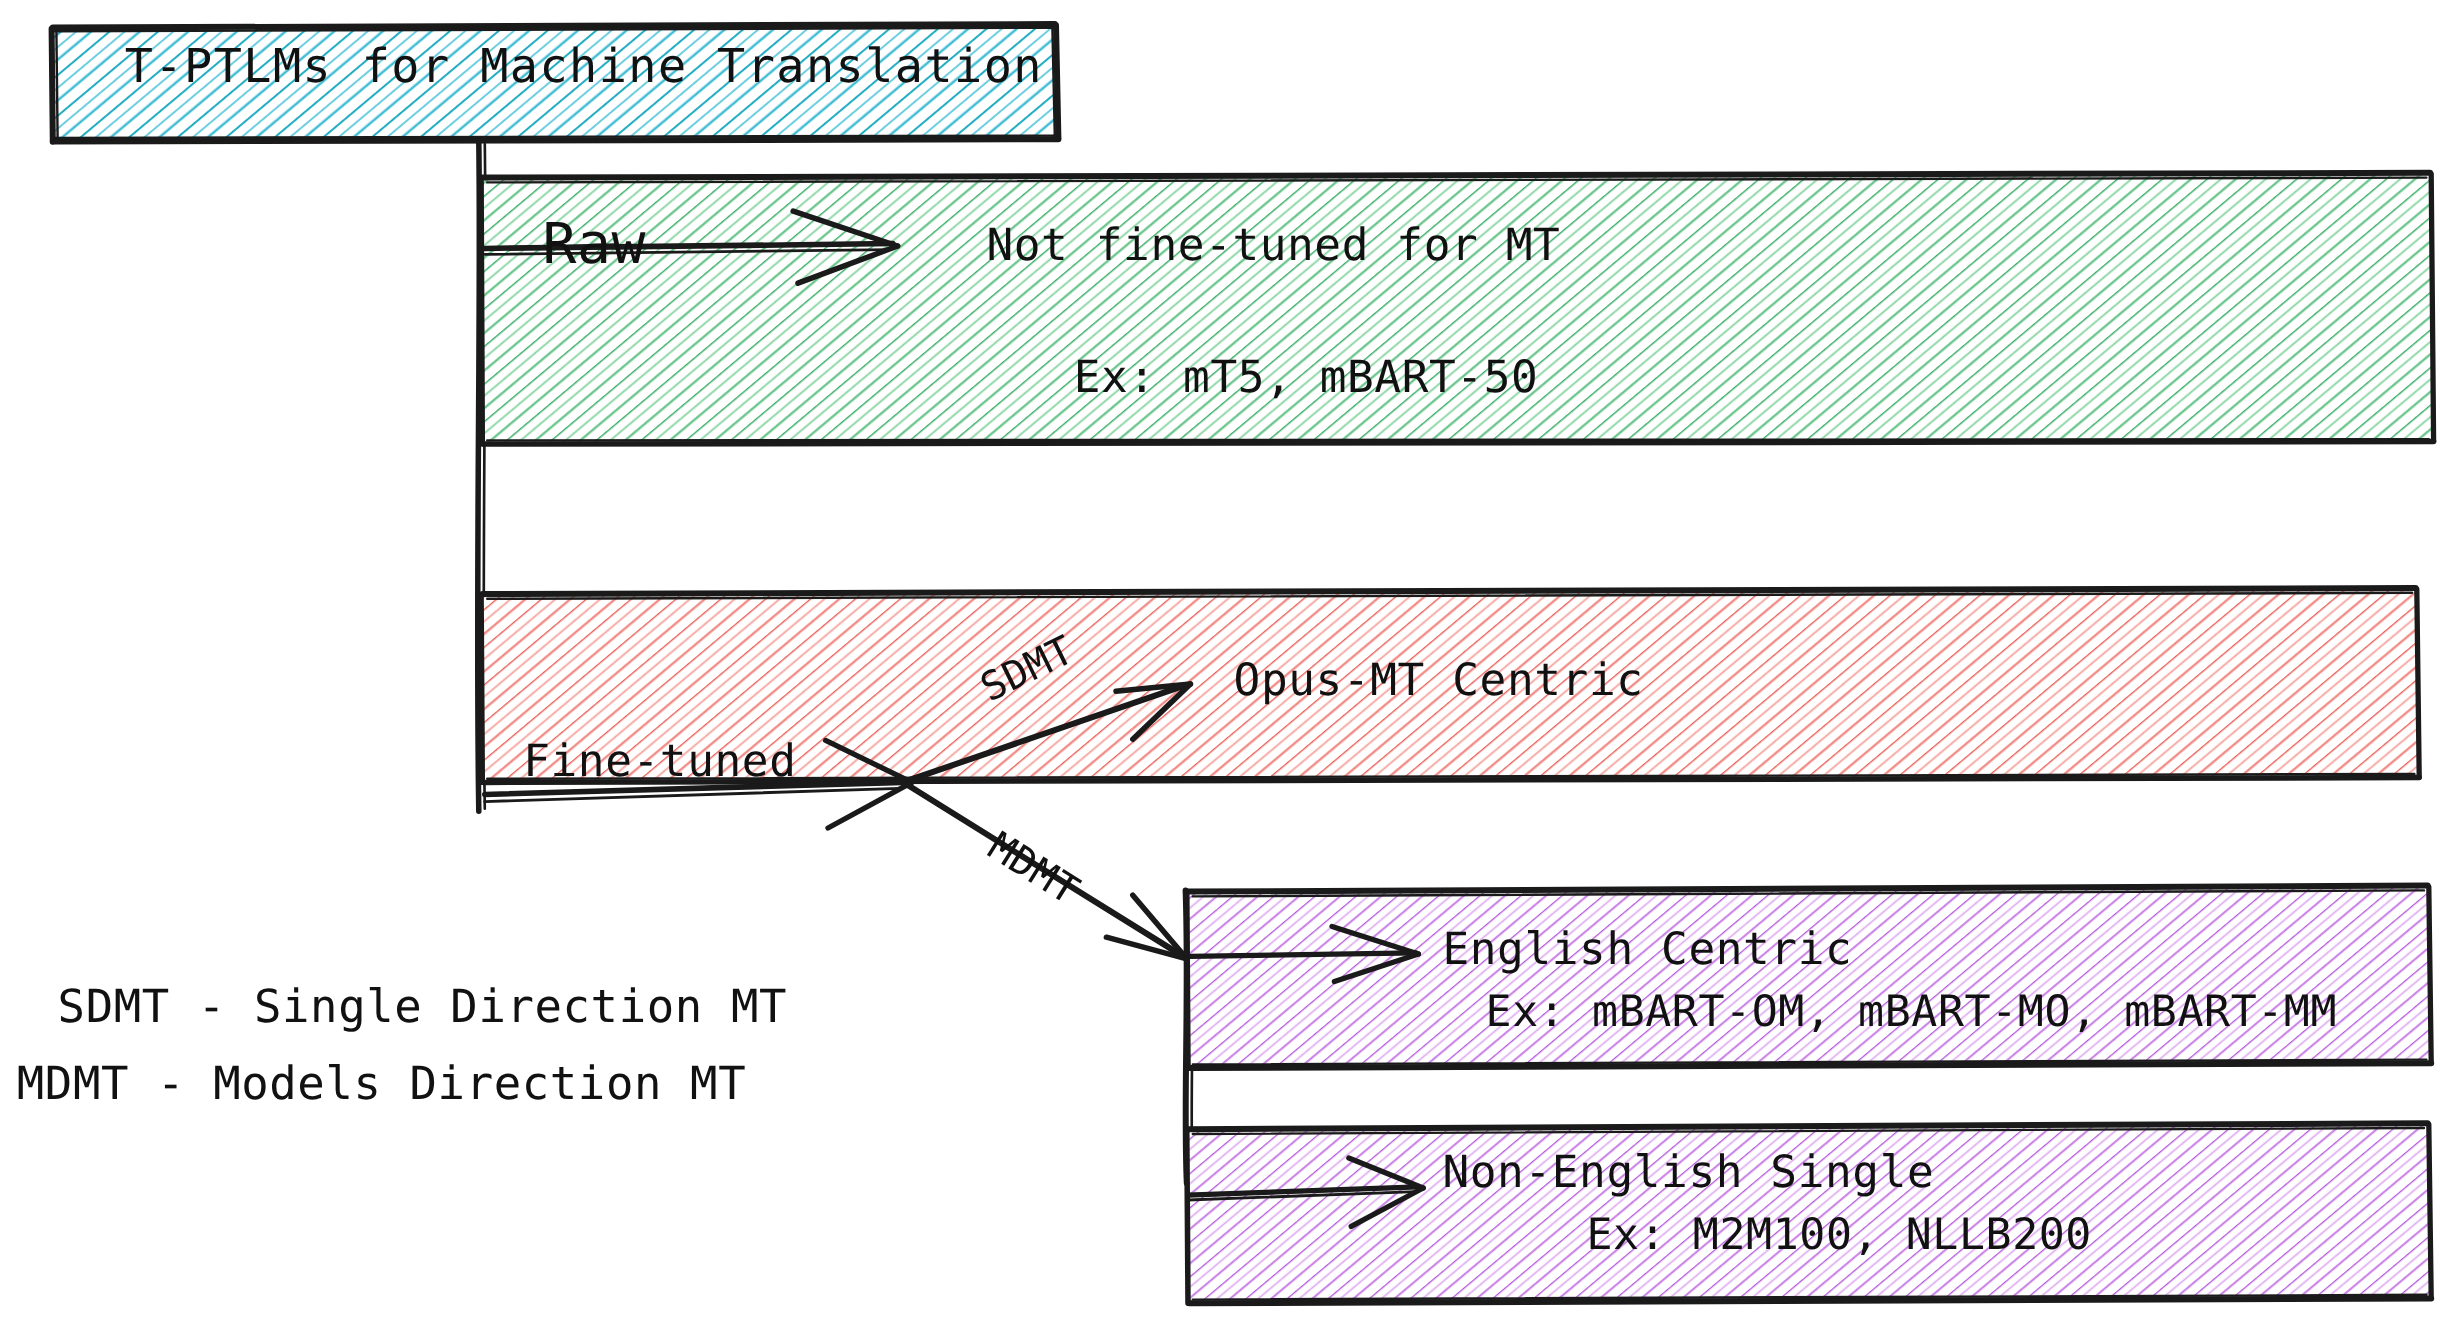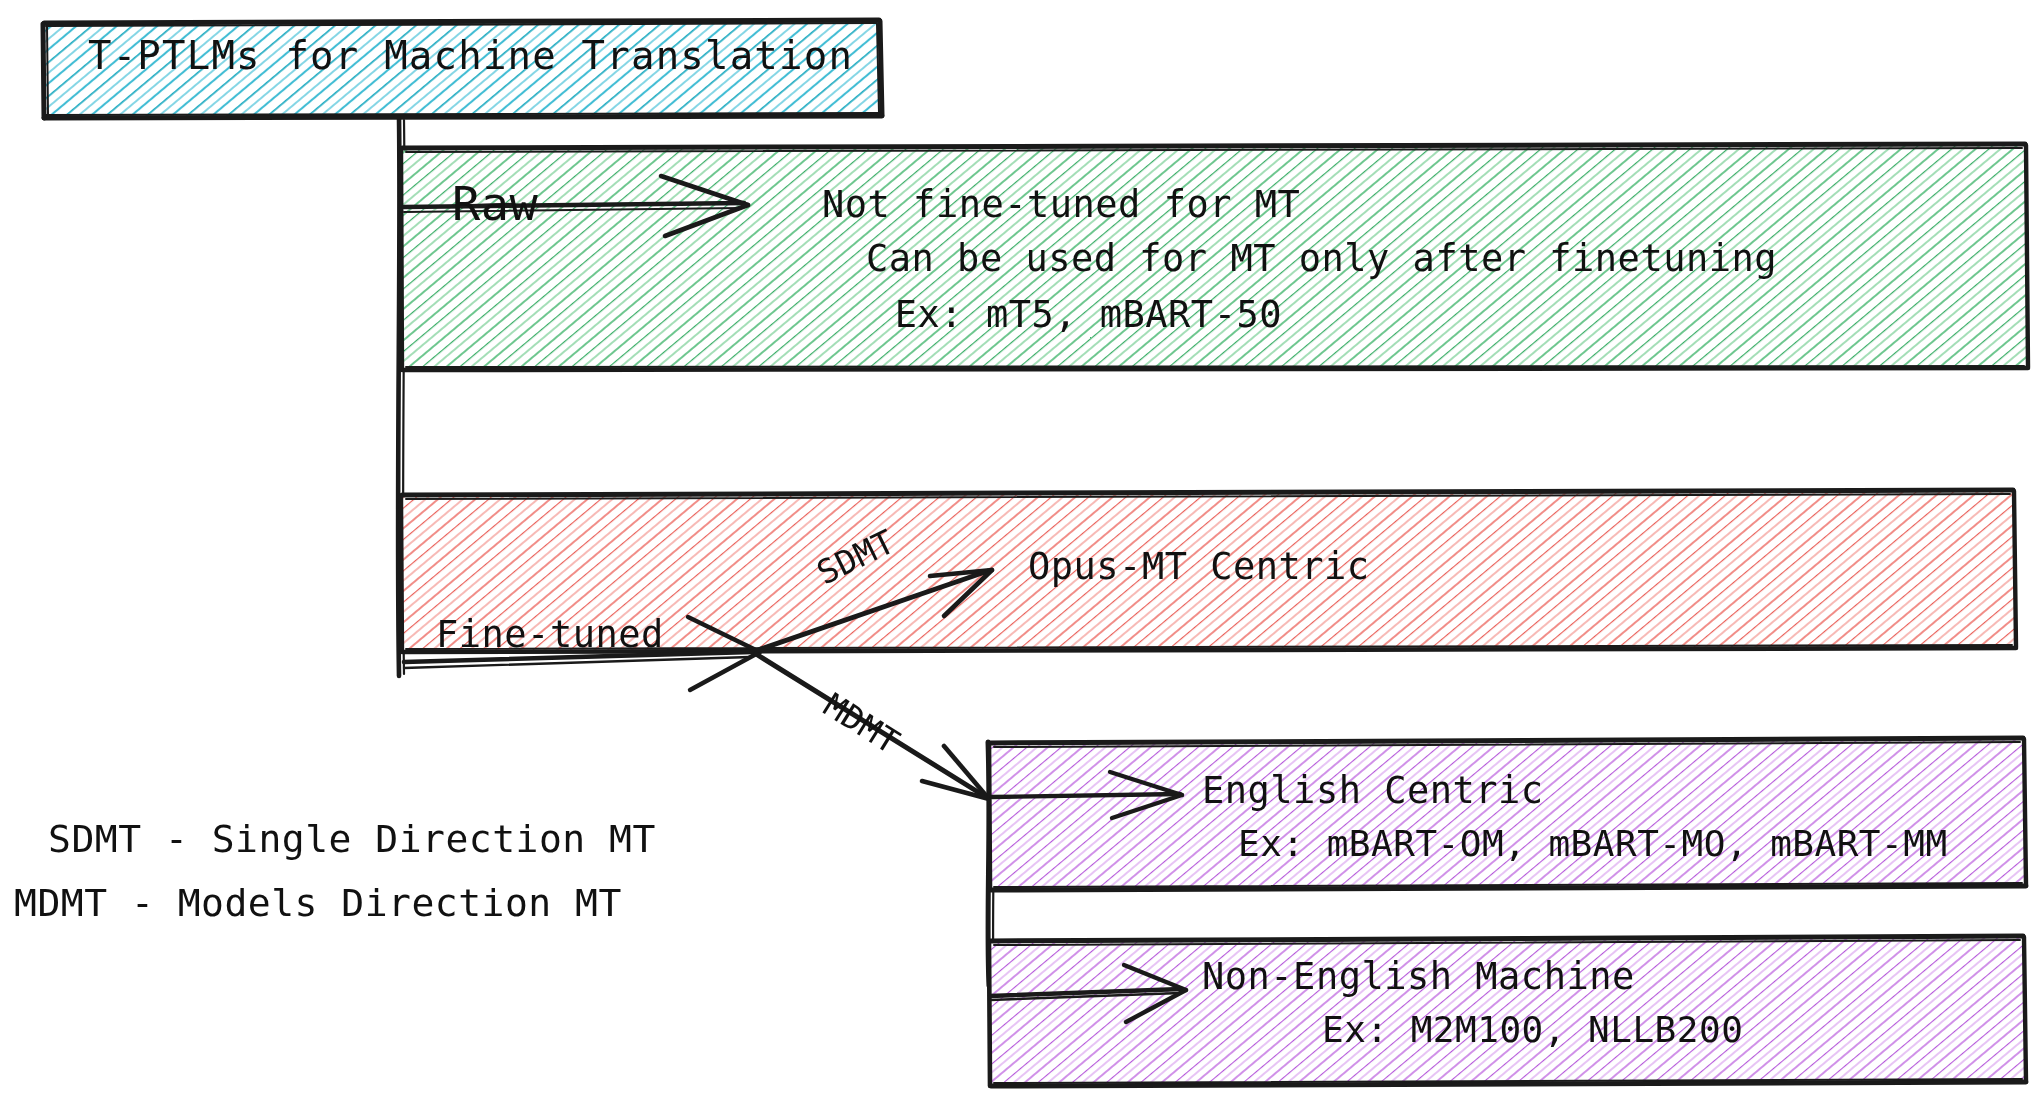--- a/index.html
+++ b/index.html
@@ -11,21 +11,21 @@
   #stage{position:absolute;left:0;top:0;width:2040px;height:1108px;}
   svg#art{position:absolute;left:0;top:0;width:2040px;height:1108px;}
   .lbl{
     position:absolute;
     font-family:"DejaVu Sans Mono","Liberation Mono",monospace;
     color:#111111;
     white-space:pre;
     letter-spacing:0.5px;
     line-height:1.0;
   }
-  .t-title{font-size:39px;left:88px;top:36px;letter-spacing:1.2px;}
+  .t-title{font-size:39px;left:104px;top:36px;letter-spacing:1.2px;}
   .t-green1{font-size:37px;left:822px;top:186px;}
   .t-green2{font-size:37px;left:866px;top:240px;}
   .t-green3{font-size:37px;left:872px;top:296px;}
   .t-raw{font-size:47px;left:452px;top:180px;}
   .t-finetuned{font-size:37px;left:436px;top:606px;margin-top:10px;}
   .t-opus{font-size:37px;left:1028px;top:548px;}
   .t-sdmt-arrow{font-size:33px;left:812px;top:560px;transform:rotate(-26deg);transform-origin:0 0;}
   .t-mdmt-arrow{font-size:33px;left:836px;top:688px;transform:rotate(32deg);transform-origin:0 0;}
   .t-eng{font-size:37px;left:1202px;top:772px;}
   .t-engex{font-size:36px;left:1202px;top:826px;margin-left:36px;}
@@ -170,30 +170,29 @@
       <path d="M990,1000 L1180,993" stroke="#1a1a1a" stroke-width="2.4" fill="none" stroke-linecap="round"></path>
       <path d="M1124,965 L1186,990" stroke="#1a1a1a" stroke-width="4.4" fill="none" stroke-linecap="round"></path>
       <path d="M1186,990 L1126,1022" stroke="#1a1a1a" stroke-width="4.4" fill="none" stroke-linecap="round"></path>
     </g>
   </svg>
 
   <div class="lbl t-title">T-PTLMs for Machine Translation</div>
 
   <div class="lbl t-raw">Raw</div>
   <div class="lbl t-green1">Not fine-tuned for MT</div>
-  <div class="lbl t-green2">Can be used for MT only after finetuning</div>
   <div class="lbl t-green3"> Ex: mT5, mBART-50</div>
 
   <div class="lbl t-finetuned">Fine-tuned</div>
   <div class="lbl t-opus">Opus-MT Centric</div>
   <div class="lbl t-sdmt-arrow">SDMT</div>
   <div class="lbl t-mdmt-arrow">MDMT</div>
 
   <div class="lbl t-eng">English Centric</div>
   <div class="lbl t-engex">Ex: mBART-OM, mBART-MO, mBART-MM</div>
 
-  <div class="lbl t-noneng">Non-English Machine</div>
+  <div class="lbl t-noneng">Non-English Single</div>
   <div class="lbl t-nonengex">Ex: M2M100, NLLB200</div>
 
   <div class="lbl t-leg1">SDMT - Single Direction MT</div>
   <div class="lbl t-leg2">MDMT - Models Direction MT</div>
 
 </div>
 
 </body></html>

